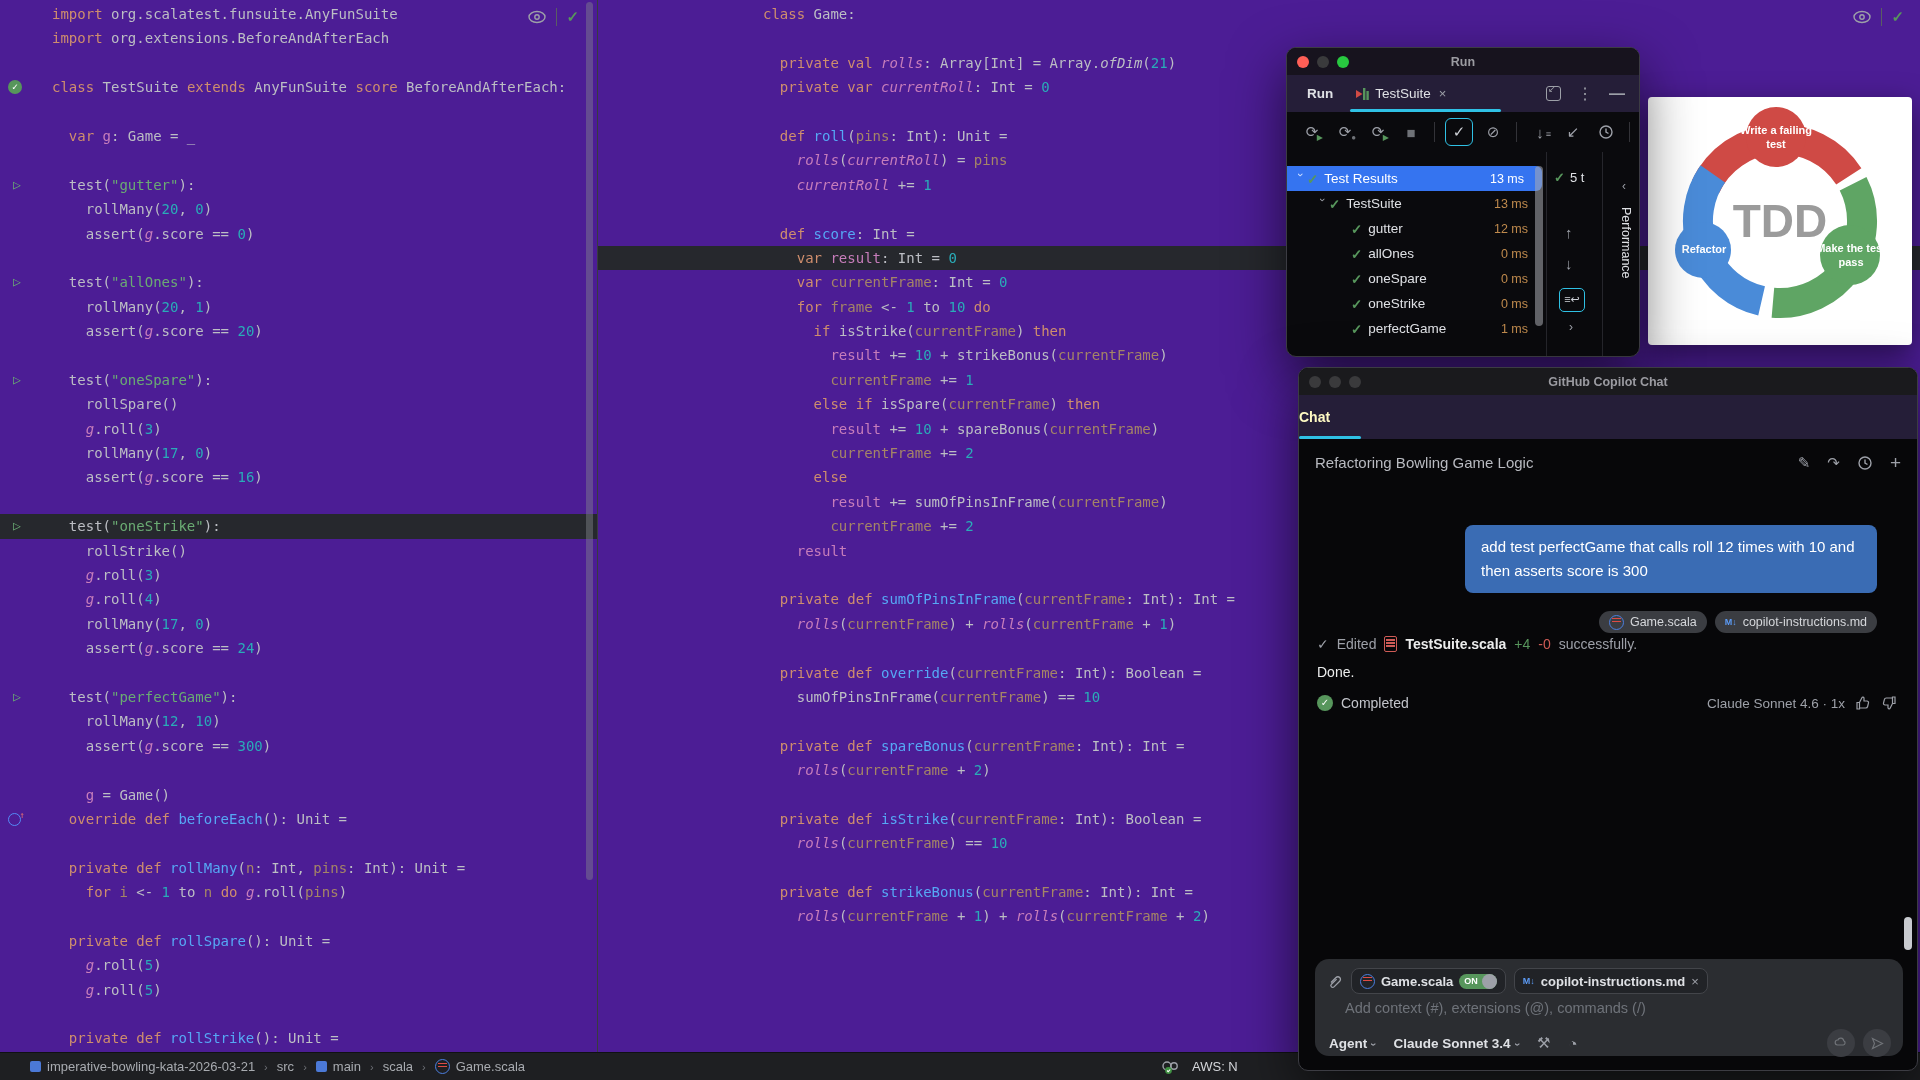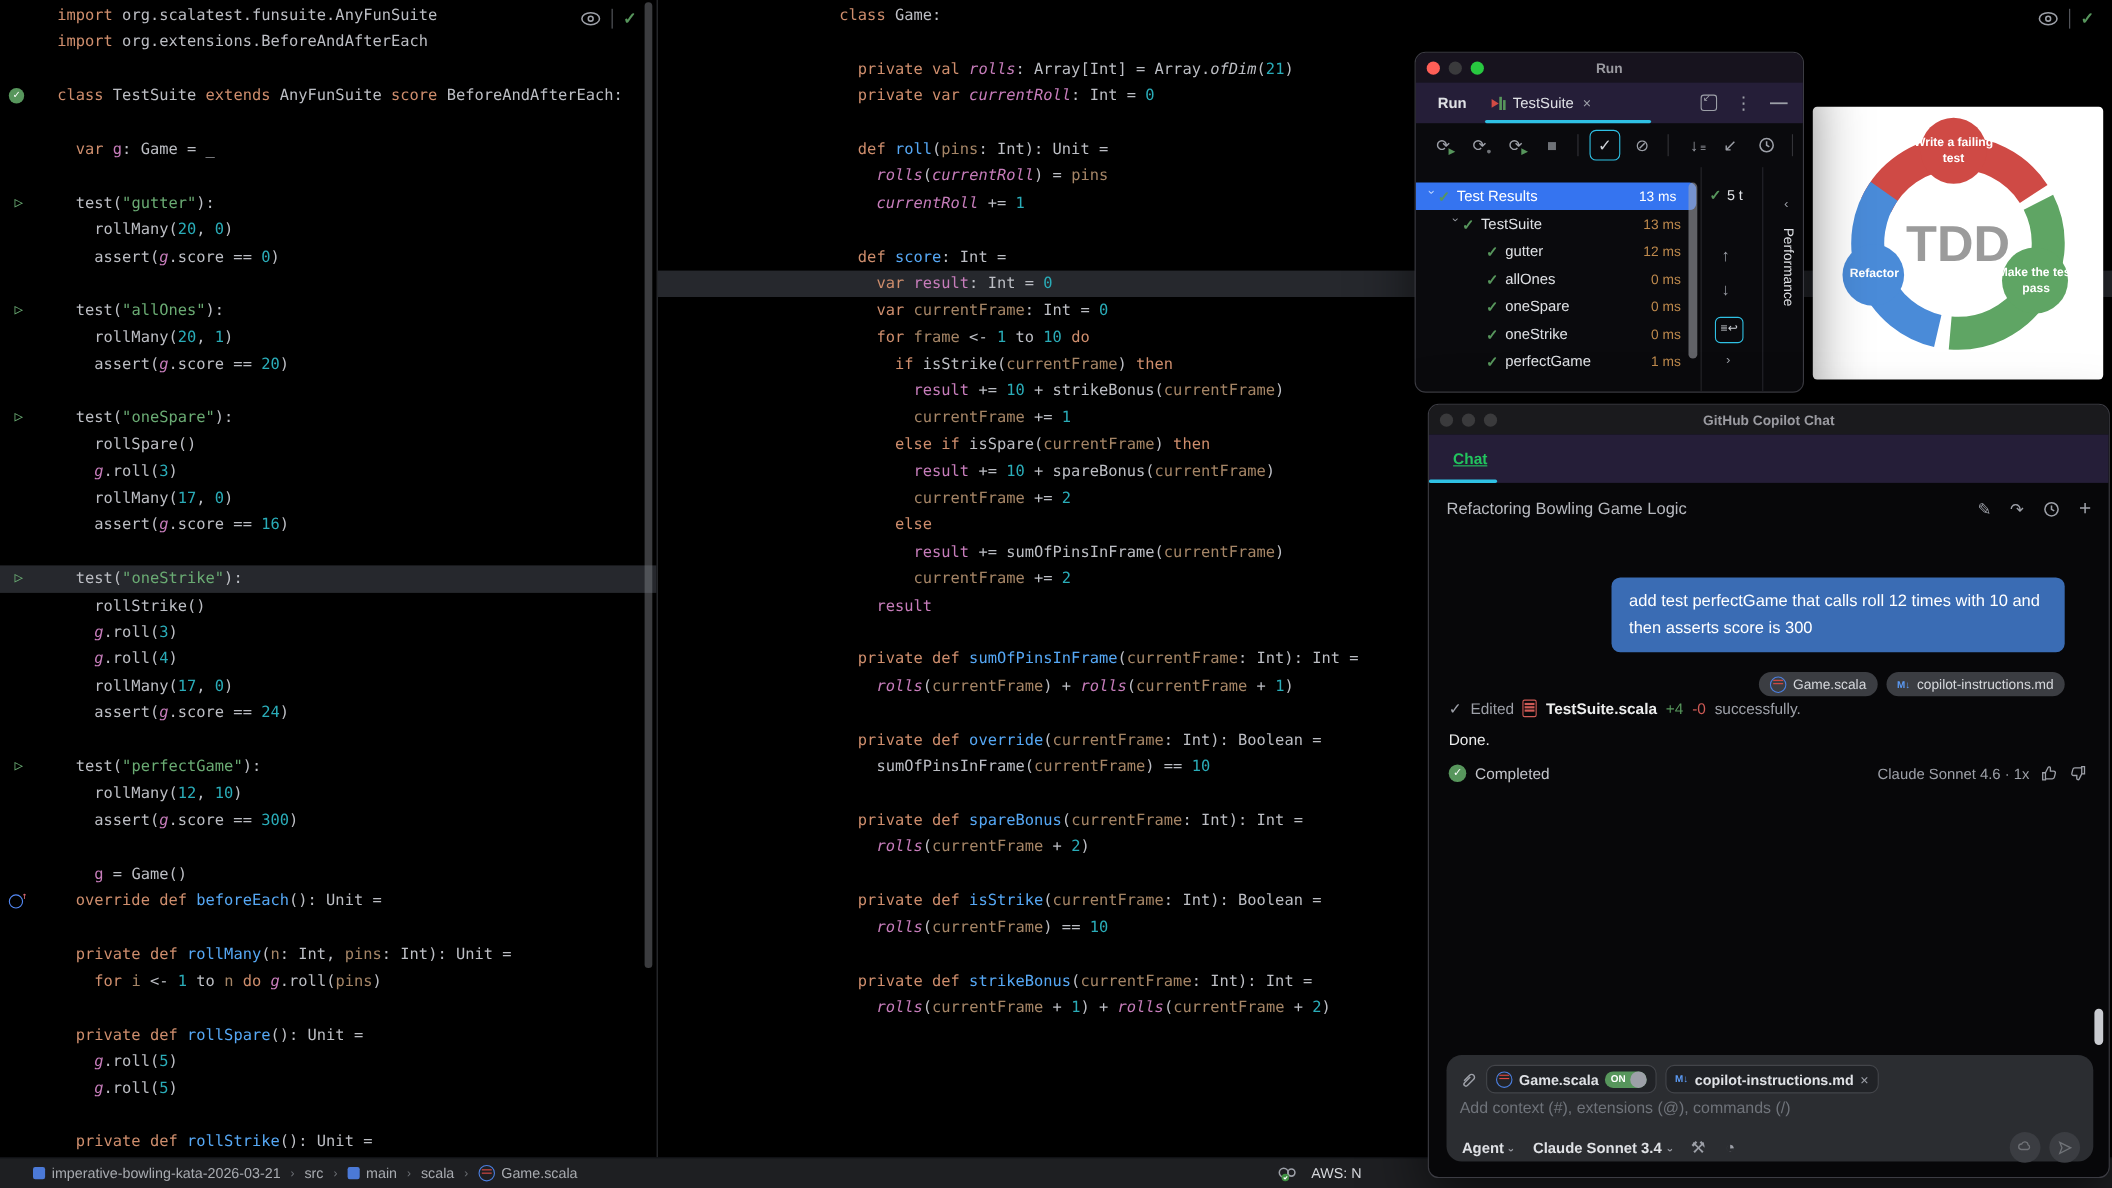--- a/index.html
+++ b/index.html
@@ -1,19 +1,19 @@
 <!DOCTYPE html>
 <html><head>
 <meta charset="utf-8">
 <style>
   html,body{margin:0;padding:0;background:#101012;}
   #screen{position:relative;width:1920px;height:1080px;background:#1e1f22;overflow:hidden;
           font-family:"Liberation Sans",sans-serif;color:#bcbec4;}
   
-  .editor{position:absolute;top:0;bottom:27px;overflow:hidden;background:#000000;}
+  .editor{position:absolute;top:0;bottom:27px;overflow:hidden;background:#4c1d95;}
   #editor-left{left:0;width:597px;border-right:1px solid #393b40;}
   #editor-right{left:598px;right:0;}
   .code-line{position:relative;height:24.4px;white-space:pre;
              font-family:"DejaVu Sans Mono",monospace;font-size:14px;line-height:24.4px;}
   .code-line.hl{background:#26282d;}
   #editor-left .code-line{padding-left:52px;}
   #editor-right .code-line{padding-left:165px;}
   .tk-k{color:#cf8e6d;} .tk-d{color:#bcbec4;} .tk-s{color:#6aab73;} .tk-n{color:#2aacb8;}
   .tk-f{color:#56a8f5;} .tk-p{color:#c77dbb;} .tk-pi{color:#c77dbb;font-style:italic;}
   .tk-m{color:#a58566;} .tk-di{color:#bcbec4;font-style:italic;}
@@ -72,21 +72,21 @@
   
   #tdd-win{position:absolute;left:1648px;top:97px;width:264px;height:248px;background:#fff;border-radius:4px;
            box-shadow:0 10px 30px rgba(0,0,0,.5);}
   .tdd-label{position:absolute;color:#fff;font-weight:bold;font-size:11px;text-align:center;line-height:1.25;}
   #tdd-center{position:absolute;left:0;right:0;top:97px;text-align:center;font-size:46px;font-weight:bold;color:#9b9b9b;
               font-family:"Liberation Sans",sans-serif;}
   
   #chat-win{left:1298px;top:367px;width:618px;height:702px;background:#070709;}
   #chat-win .titlebar{background:#1a1a1d;}
   #chat-tabrow{height:44px;display:flex;align-items:center;}
-  #chat-tab{margin-left:22px;font-size:14px;font-weight:bold;color:#22c55e;text-decoration:underline;}
+  #chat-tab{font-size:14px;font-weight:bold;color:#fef9c3;}
   #conv-header{position:absolute;left:16px;top:86px;font-size:15px;color:#b8bac0;}
   #conv-icons{position:absolute;right:16px;top:84px;display:flex;gap:17px;color:#9da0a8;align-items:center;font-size:15px;}
   #bubble{position:absolute;right:40px;top:157px;width:380px;background:#3a6cb4;color:#fff;
           border-radius:8px;padding:10px 16px;font-size:15px;line-height:24px;}
   #msg-chips{position:absolute;right:40px;top:243px;display:flex;gap:8px;}
   .chip{display:flex;align-items:center;gap:6px;background:#3b3d42;border-radius:11px;height:22px;
         padding:0 10px;font-size:12.5px;color:#d5d7db;}
   #edited-row{position:absolute;left:18px;top:268px;display:flex;align-items:center;gap:8px;font-size:14px;color:#9da0a8;}
   #edited-row .file{color:#eceded;font-weight:bold;}
   #edited-row .plus{color:#57965c;} #edited-row .minus{color:#cf5b56;}
@@ -99,21 +99,21 @@
             text-align:center;line-height:16px;}
   #model-row{position:absolute;right:20px;top:327px;display:flex;align-items:center;gap:10px;font-size:13.5px;color:#9da0a8;}
   #chat-scroll{position:absolute;right:5px;top:549px;width:8px;height:33px;border-radius:4px;background:#c9cbd0;}
   #input-box{position:absolute;left:16px;top:591px;width:588px;height:97px;background:#2b2d31;border-radius:14px;}
   #input-chips{position:absolute;left:12px;top:9px;display:flex;align-items:center;gap:8px;color:#9da0a8;}
   .ichip{display:flex;align-items:center;gap:6px;background:#212327;border:1px solid #43454a;border-radius:8px;
          height:24px;padding:0 8px;font-size:13px;color:#dfe1e5;font-weight:bold;}
   .toggle{display:flex;align-items:center;background:#57965c;border-radius:8px;height:15px;padding-left:5px;}
   .toggle .on{color:#fff;font-size:9px;font-weight:bold;}
   .toggle .knob{width:15px;height:15px;border-radius:50%;background:#9da0a8;margin-left:4px;}
-  #input-placeholder{position:absolute;left:12px;top:41px;font-size:14.5px;color:#6f737a;}
+  #input-placeholder{position:absolute;left:30px;top:41px;font-size:14.5px;color:#6f737a;}
   #input-actions{position:absolute;left:14px;right:12px;top:70px;display:flex;align-items:center;gap:18px;
                  font-size:13.5px;color:#dfe1e5;font-weight:bold;}
   .ddchev{color:#9da0a8;font-size:10px;transform:rotate(90deg);display:inline-block;margin-left:5px;}
   #input-actions .ticon{color:#9da0a8;font-weight:normal;font-size:15px;}
   #send-group{margin-left:auto;display:flex;gap:8px;}
   .circlebtn{width:28px;height:28px;border-radius:50%;background:#3b3d42;display:flex;align-items:center;
              justify-content:center;color:#6f7277;}
   
   #statusbar{position:absolute;left:0;right:0;bottom:0;height:27px;background:#1e1f22;border-top:1px solid #101114;
              display:flex;align-items:center;font-size:13px;color:#a8abb0;z-index:5;}

